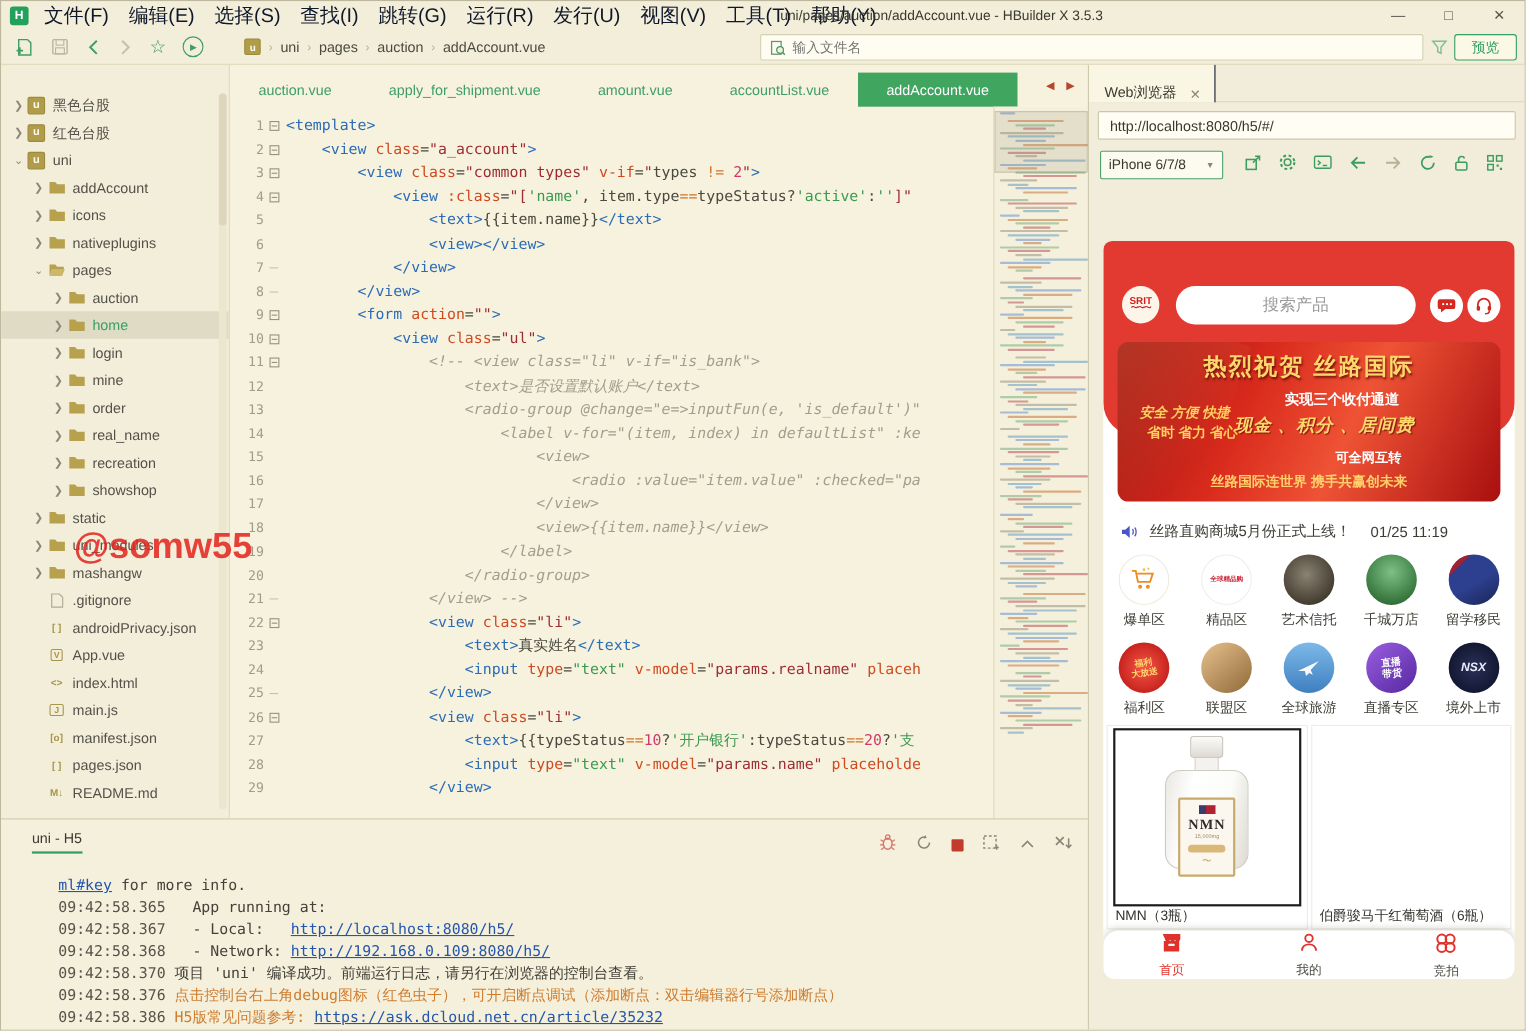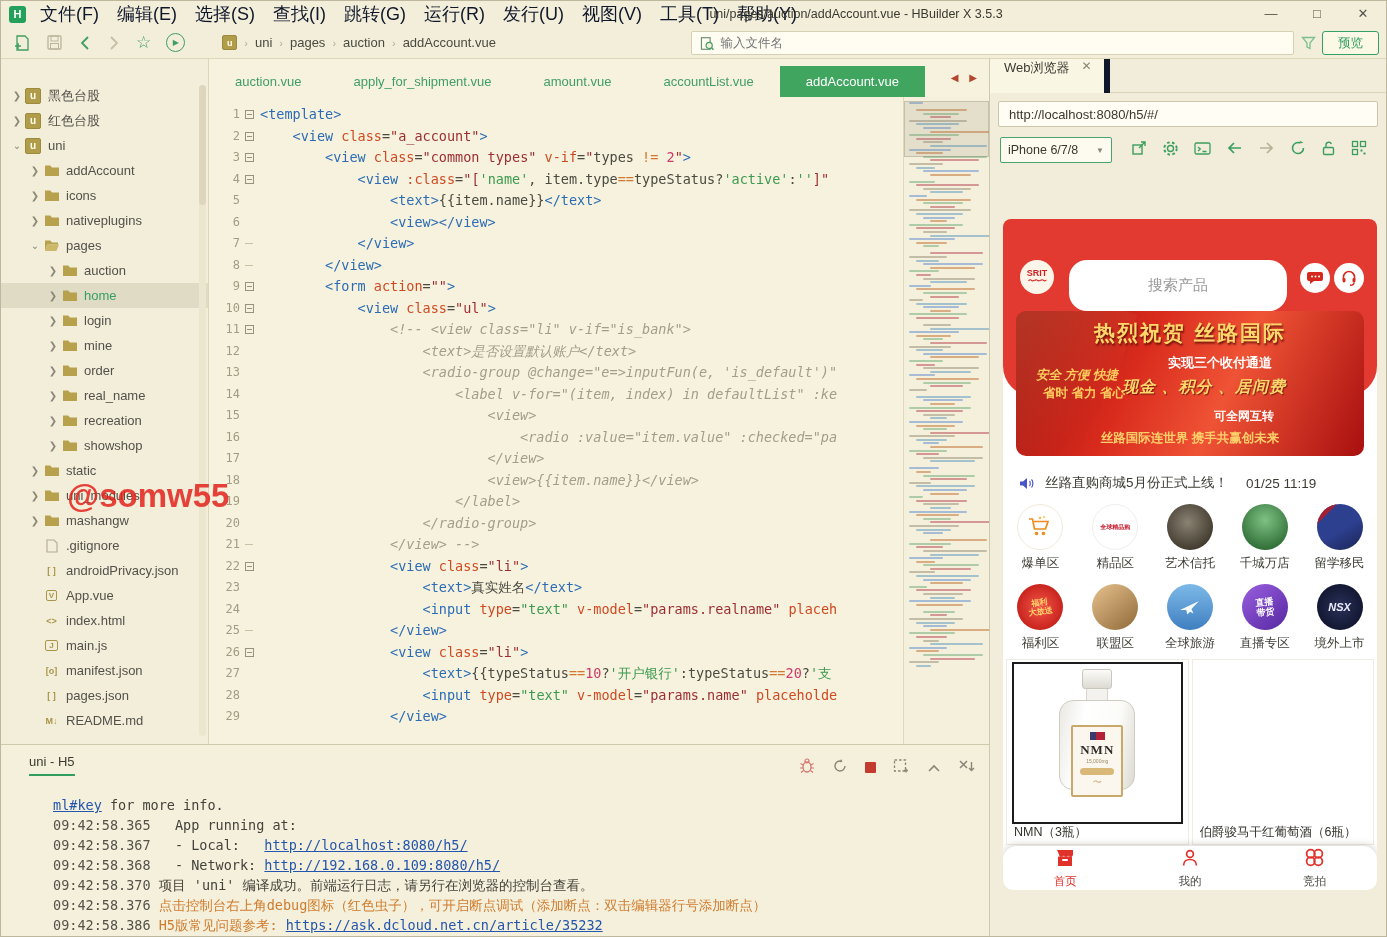--- a/index.html
+++ b/index.html
@@ -57,33 +57,33 @@
 .console{position:absolute;left:0;bottom:0;width:990px;height:192px;border-top:1px solid #cfc9ac;background:#f5f0dc}
 .con-tab{position:absolute;left:28px;top:9px;font-size:13px;color:#3b3a30;padding-bottom:5px;border-bottom:2px solid #2f9e5f}
 .con-icons{position:absolute;right:16px;top:12px;display:flex;gap:17px;align-items:center}
 .stopsq{width:11px;height:11px;background:#c23b2e;border-radius:1px}
 .con-body{position:absolute;left:52px;top:50px;right:4px;bottom:2px;font-family:"DejaVu Sans Mono",monospace;font-size:13.5px;line-height:20px;white-space:pre;overflow:hidden}
 .ct{color:#55524a}.cm{color:#44423a}.cw{color:#cf7c2e}
 .clink{color:#2456ad;text-decoration:underline}
 
 .panel{position:absolute;right:0;top:58px;width:397px;bottom:0;border-left:1px solid #cfc9ac;background:#f2edda}
 .ptabbar{height:34px;border-bottom:1px solid #ddd7ba;display:flex}
-.ptab{height:34px;display:flex;align-items:flex-start;padding:0 12px 0 14px;font-size:13px;color:#3b3a30;background:#faf6e4;border-right:6px solid #0f172a}
+.ptab{height:34px;display:flex;align-items:flex-end;padding:0 12px 0 14px;font-size:13px;color:#3b3a30;background:#faf6e4;border-right:1px solid #0f172a}
 .ptab .x{margin-left:12px;color:#8a8577;font-size:12px}
 .urlbar{margin:8px 8px 0 8px;height:26px;background:#fffdf4;border:1px solid #ccc6aa;border-radius:2px;display:flex;align-items:center;padding:0 2px}
 .urlbar input{border:none;outline:none;background:transparent;width:100%;font-size:13px;color:#3a392f;padding:0 8px;font-family:"Liberation Sans",sans-serif}
 .pctrl{margin:9px 10px 0 10px;height:28px;display:flex;align-items:center;gap:15px}
 .device{width:112px;height:26px;border:1px solid #49a36b;border-radius:2px;background:#fdfaf0;display:flex;align-items:center;justify-content:space-between;font-size:12.5px;color:#3a392f;padding:0 7px;margin-right:4px}
 .device .car{color:#8a8577;font-size:8px}
 
 .phone{position:absolute;left:13px;top:160px;width:374px;height:671px;background:#fff;border-radius:8px 8px 10px 10px;overflow:hidden}
 .ph-header{position:absolute;left:0;top:0;right:0;height:177px;background:#e23a30;border-radius:0 0 30px 30px}
 .ph-logo{position:absolute;left:17px;top:41px;width:34px;height:34px;border-radius:50%;background:#fdf5e9;color:#d21f1f;display:flex;flex-direction:column;align-items:center;justify-content:center;font-weight:bold;font-size:9px;line-height:8px}
 .ph-logo .waves{font-size:7px;letter-spacing:-1px;color:#d21f1f}
-.ph-search{position:absolute;left:66px;top:41px;width:218px;height:51px;background:#fff;border-radius:18px;display:flex;align-items:center;justify-content:center;font-size:15px;color:#9a9a9a}
+.ph-search{position:absolute;left:66px;top:41px;width:218px;height:35px;background:#fff;border-radius:18px;display:flex;align-items:center;justify-content:center;font-size:15px;color:#9a9a9a}
 .ph-ic{position:absolute;top:44px;width:30px;height:30px;border-radius:50%;background:#fff;display:flex;align-items:center;justify-content:center}
 .banner{position:absolute;left:13px;top:92px;width:348px;height:145px;border-radius:10px;background:linear-gradient(115deg,#9c0f0e,#d92b1d 35%,#ef5335 60%,#a80f0f);overflow:hidden}
 .banner::before{content:"";position:absolute;left:-30px;top:-20px;width:120px;height:220px;background:linear-gradient(115deg,rgba(255,190,120,.25),rgba(255,190,120,0) 70%);transform:rotate(18deg)}
 .bt-title{position:absolute;left:0;right:0;top:8px;text-align:center;font-size:21px;font-weight:bold;color:#ffd76a;letter-spacing:2px;text-shadow:1px 2px 2px rgba(90,10,5,.85)}
 .bt-l1{position:absolute;left:152px;top:43px;font-size:13px;font-weight:bold;color:#fff}
 .bt-left1{position:absolute;left:20px;top:56px;font-size:12.5px;font-weight:bold;font-style:italic;color:#ffcf5e}
 .bt-left2{position:absolute;left:27px;top:74px;font-size:12.5px;font-weight:bold;color:#ffcf5e}
 .bt-mid{position:absolute;left:106px;top:66px;font-size:16px;font-weight:bold;font-style:italic;color:#ffd76a;letter-spacing:1px;text-shadow:1px 1px 1px rgba(90,10,5,.7)}
 .bt-l2{position:absolute;left:198px;top:97px;font-size:12px;font-weight:bold;color:#fff}
 .bt-bot{position:absolute;left:0;right:0;bottom:9px;text-align:center;font-size:12.5px;font-weight:bold;color:#ffd06a}

